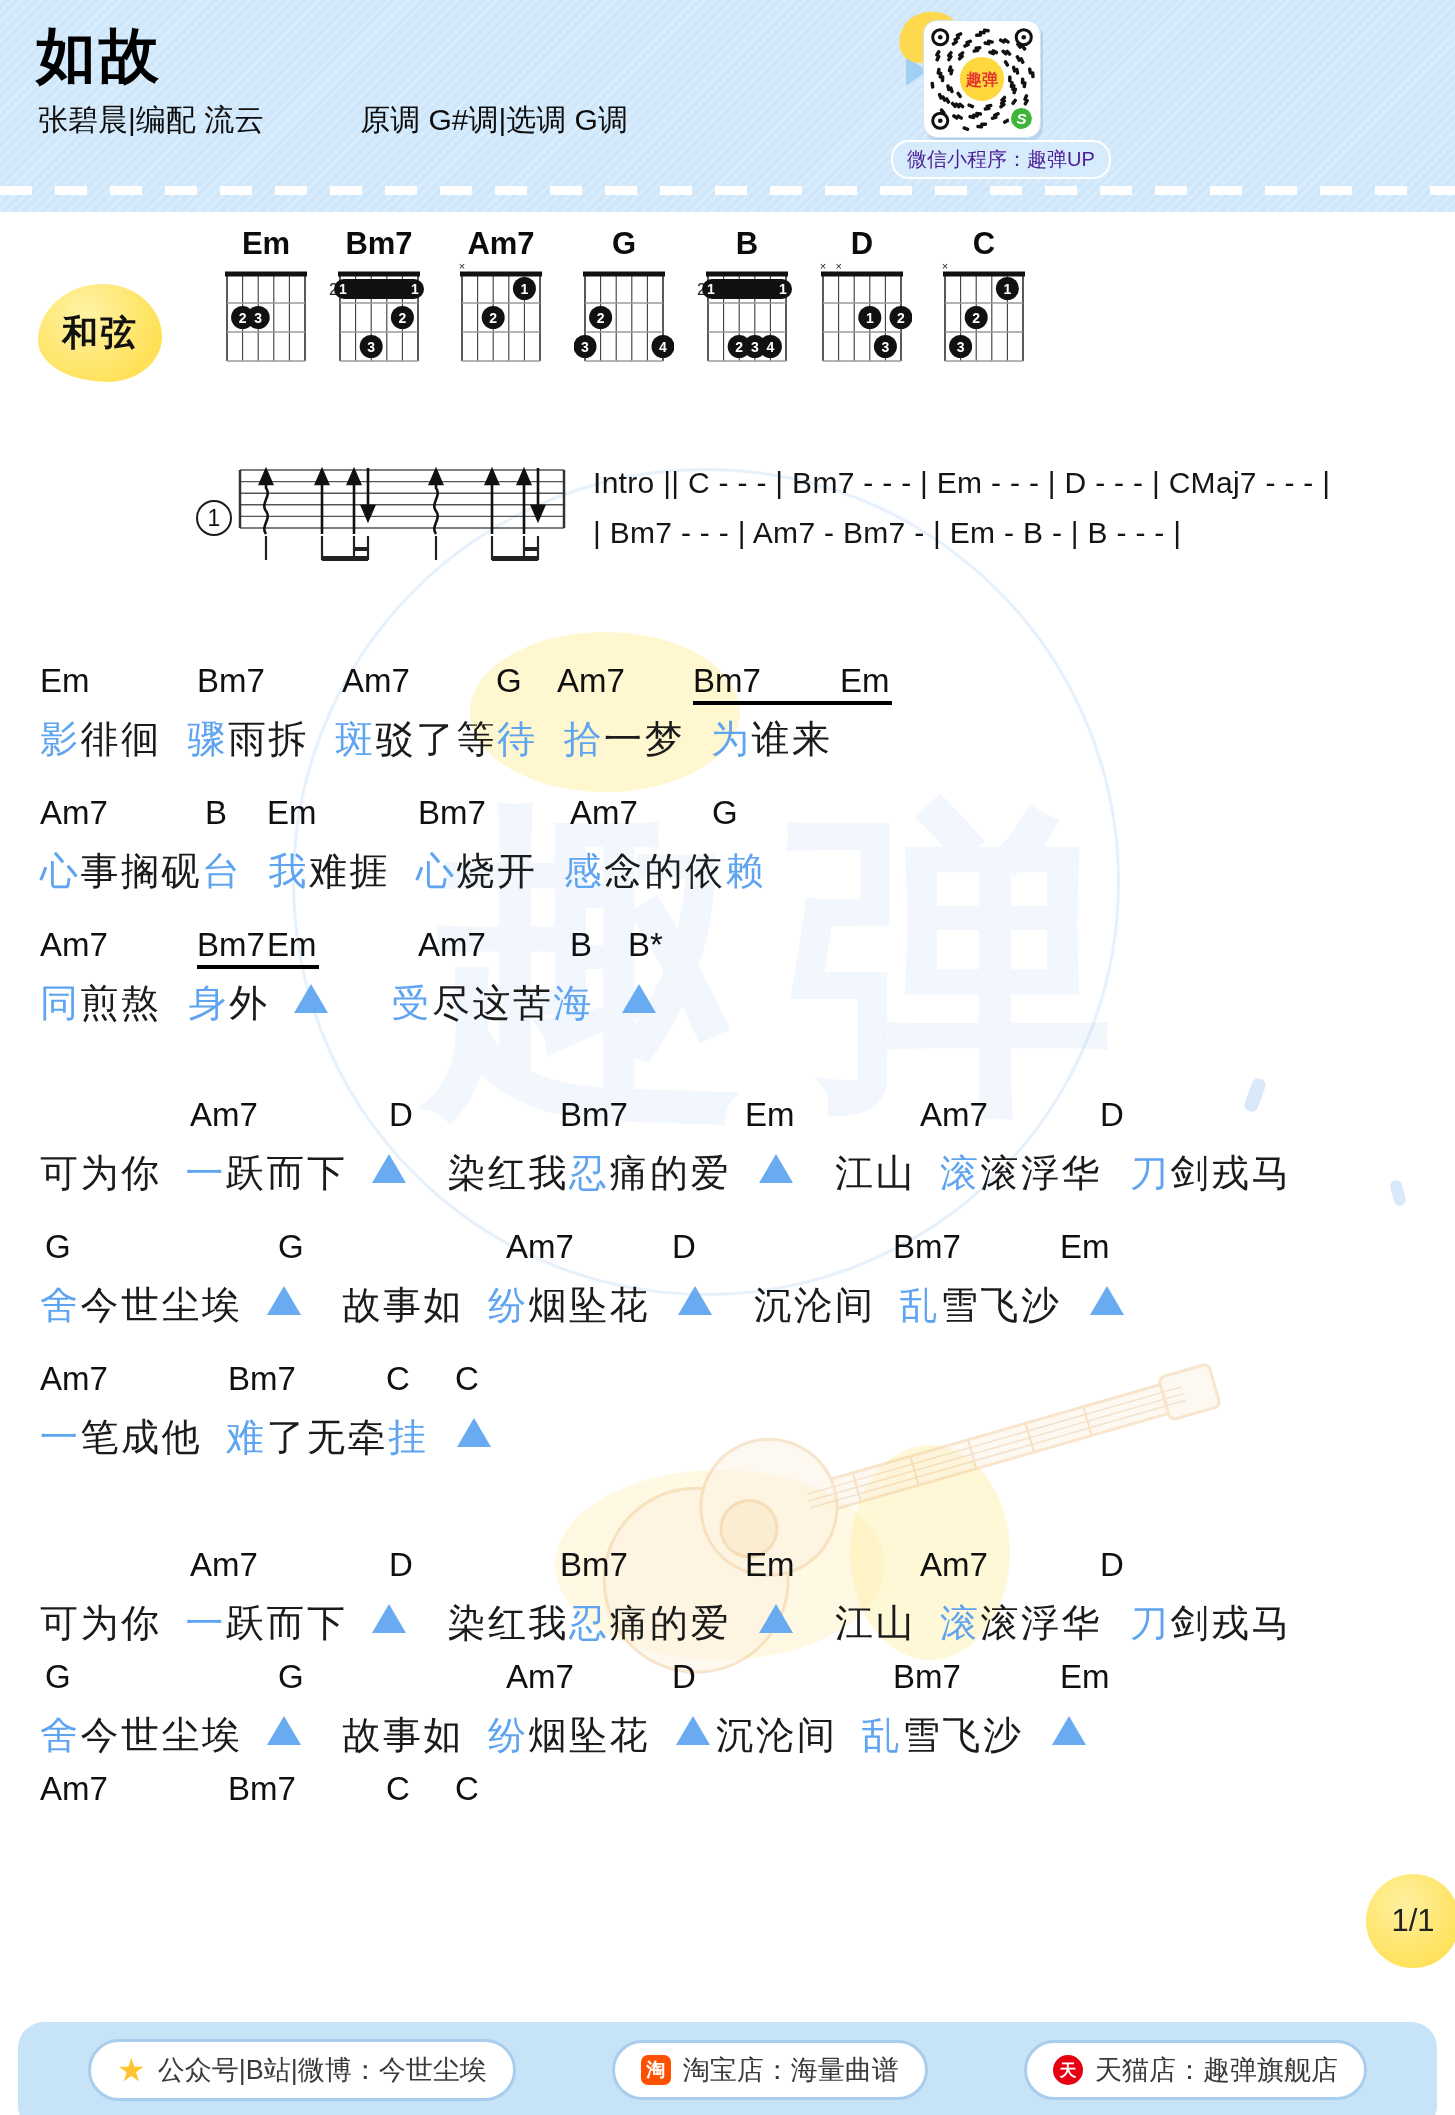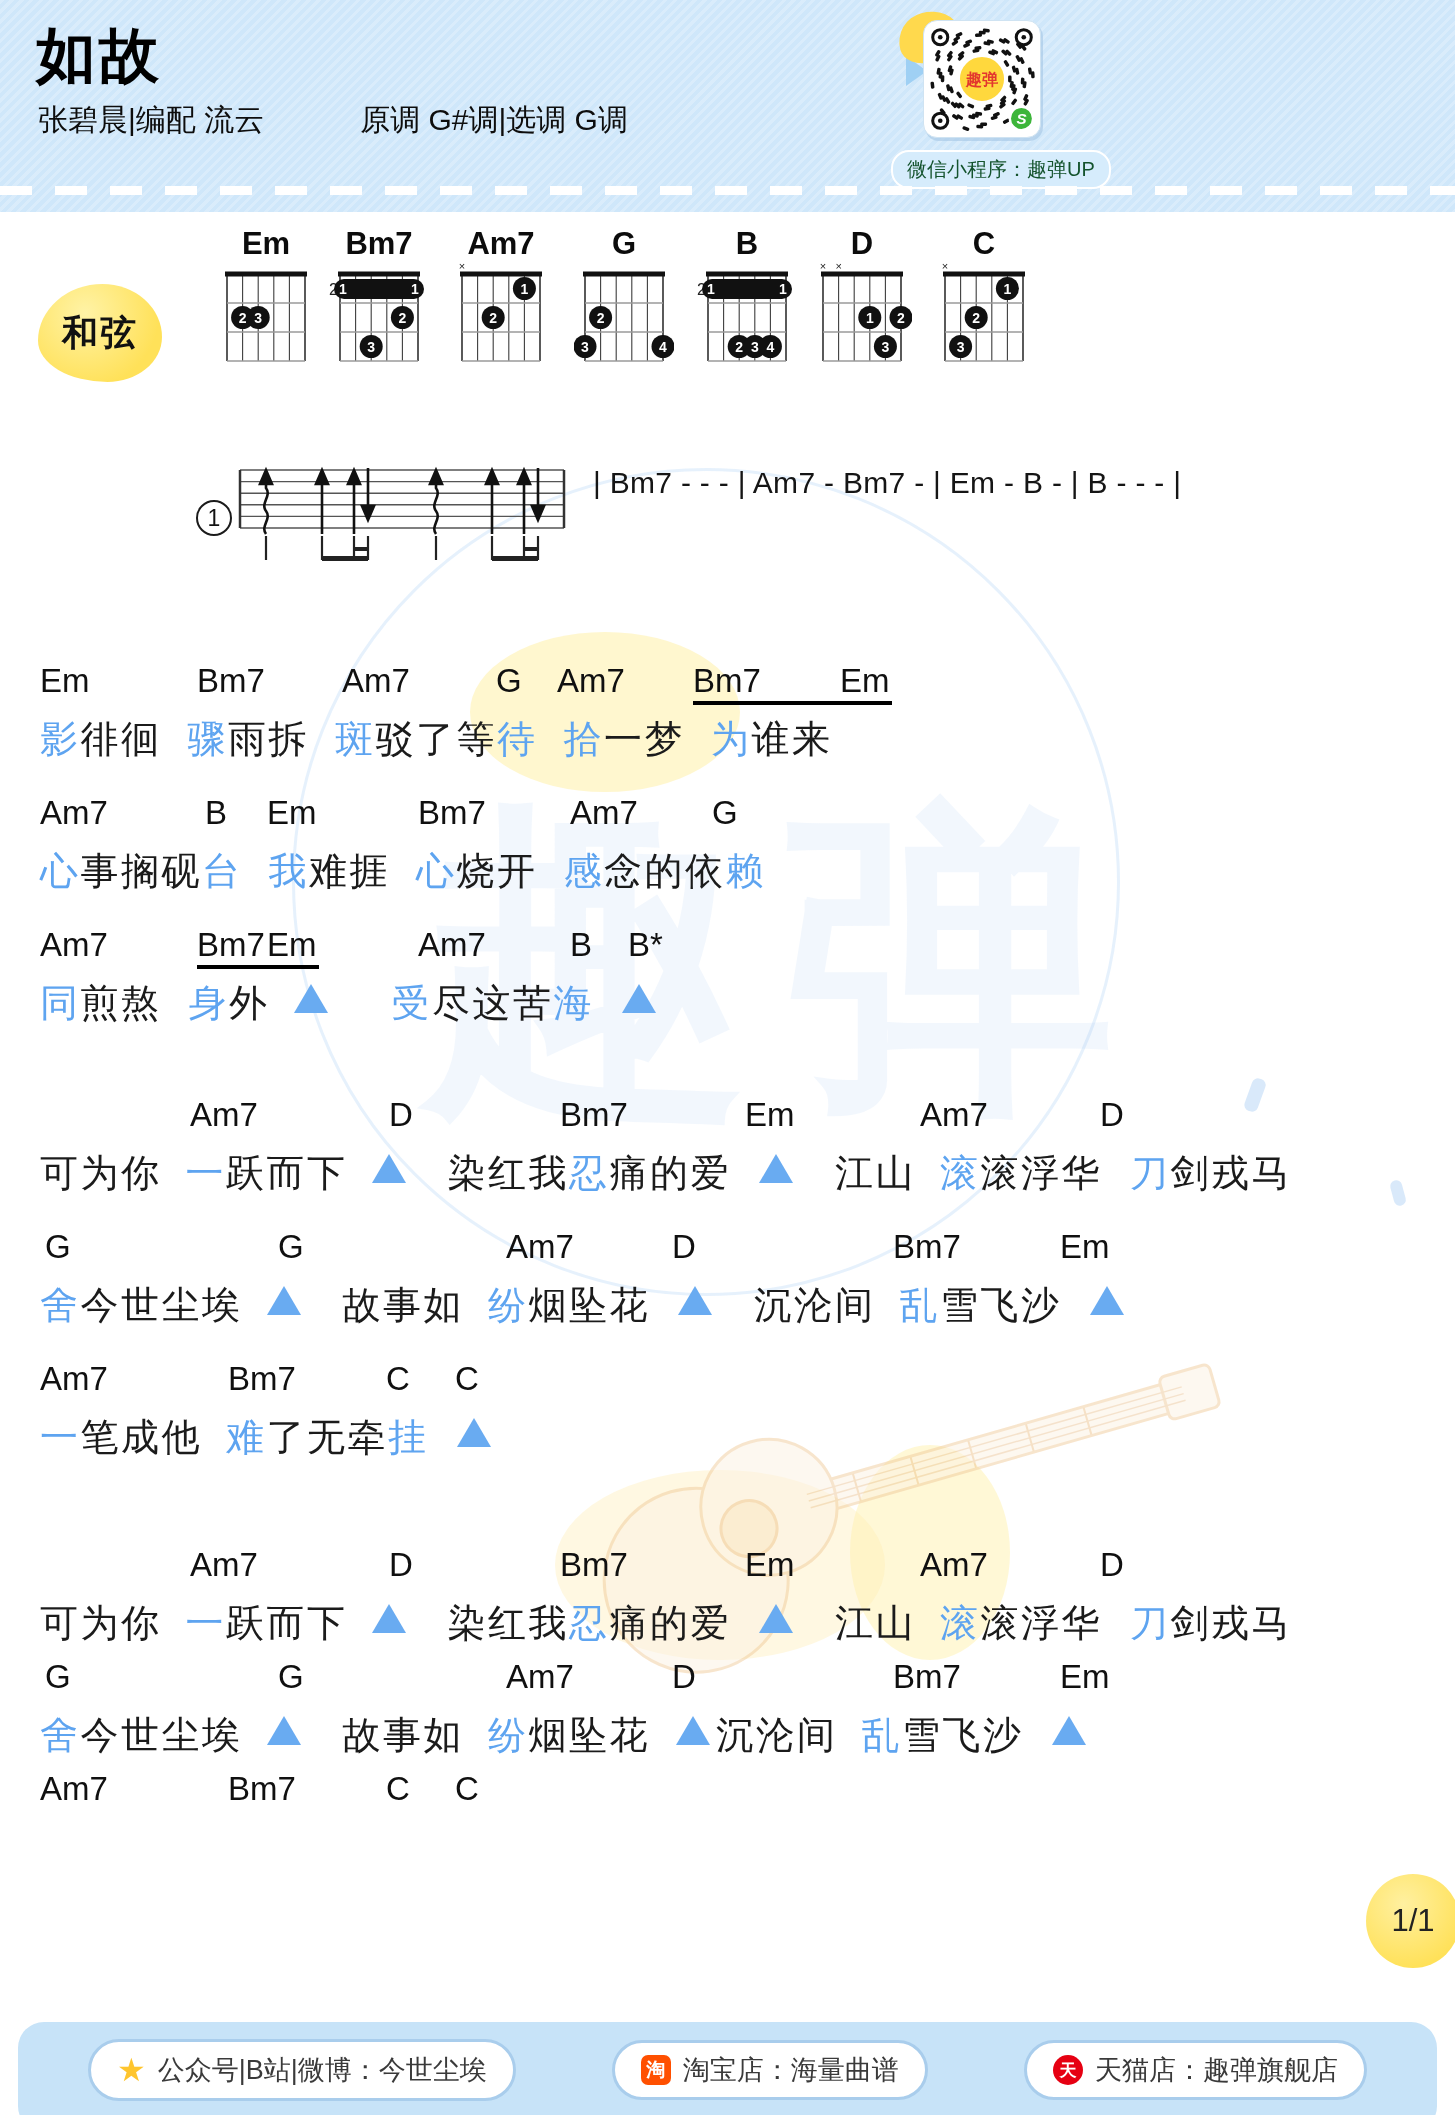--- a/index.html
+++ b/index.html
@@ -13,21 +13,21 @@
   .subtitle{position:absolute;left:38px;top:100px;font-size:30px;font-weight:500;color:#0d0d0d;display:flex;gap:96px;white-space:nowrap;}
   .dashes{position:absolute;left:0;top:186px;width:100%;height:9px;
     background:repeating-linear-gradient(90deg,#fff 0 32px,rgba(0,0,0,0) 32px 55px);}
   .wxbox{position:absolute;left:722px;top:38px;width:184px;height:74px;background:#fff;border-radius:15px;
     border:1px solid #e2eff9;display:flex;flex-direction:column;justify-content:center;align-items:center;line-height:28px;}
   .wxbox .r1{display:flex;align-items:center;gap:6px;font-size:20px;color:#4d4d4d;font-weight:500;}
   .wxbox .r2{font-size:20px;color:#4d4d4d;font-weight:500;}
   .wx-arrow{position:absolute;left:906px;top:56px;width:0;height:0;border-top:15px solid transparent;border-bottom:15px solid transparent;border-left:21px solid #9fd0f4;}
   .qrcard{position:absolute;left:923px;top:20px;width:118px;height:118px;background:#fff;border-radius:14px;border:1px solid #cfe3f2;box-shadow:2px 3px 0 rgba(160,195,225,.55);}
   .qr-blob{position:absolute;left:898px;top:12px;width:62px;height:50px;background:#ffd94d;border-radius:48% 52% 55% 45%/60% 50% 50% 40%;transform:rotate(-15deg);}
-  .minipill{position:absolute;left:891px;top:150px;padding:4px 14px;background:#d6ecfc;border:2px solid #fff;border-radius:18px;font-size:20px;color:#14532d;white-space:nowrap;}
+  .minipill{position:absolute;left:891px;top:140px;padding:4px 14px;background:#d6ecfc;border:2px solid #fff;border-radius:18px;font-size:20px;color:#4c1d95;white-space:nowrap;}
 
   
   .blob{position:absolute;display:flex;align-items:center;justify-content:center;font-weight:700;color:#111;
     background:radial-gradient(circle at 38% 30%,#fff3a6,#ffe159 72%);
     border-radius:52% 48% 44% 56%/58% 54% 46% 42%;}
   .blob-chords{left:38px;top:284px;width:124px;height:98px;font-size:36px;letter-spacing:2px;}
   .blob-rhythm{left:26px;top:442px;width:152px;height:122px;font-size:34px;letter-spacing:1px;}
 
   
   #chord-diagrams{position:absolute;left:0;top:0;}
@@ -378,20 +378,21 @@
       <line x1="256" y1="72" x2="256" y2="96"></line>
         <line x1="288" y1="72" x2="288" y2="96"></line>
         <line x1="302" y1="72" x2="302" y2="96"></line>
     </g>
     <rect x="86" y="92" width="46" height="5" fill="#222"></rect>
       <rect x="118" y="83" width="14" height="4" fill="#222"></rect>
     <rect x="256" y="92" width="46" height="5" fill="#222"></rect>
       <rect x="288" y="83" width="14" height="4" fill="#222"></rect>
   </svg>
   <div class="prog intro-block">
+    <div>Intro || C - - - | Bm7 - - - | Em - - - | D - - - | CMaj7 - - - |</div>
     <div>| Bm7 - - - | Am7 - Bm7 - | Em - B - | B - - - |</div>
   </div>
 
   <div id="song-area">
       <div class="chord-row" style="top: 662px;">
         <span class="chtok" style="left: 40px;">Em</span>
         <span class="chtok" style="left: 197px;">Bm7</span>
         <span class="chtok" style="left: 342px;">Am7</span>
         <span class="chtok" style="left: 496px;">G</span>
         <span class="chtok" style="left: 557px;">Am7</span>

